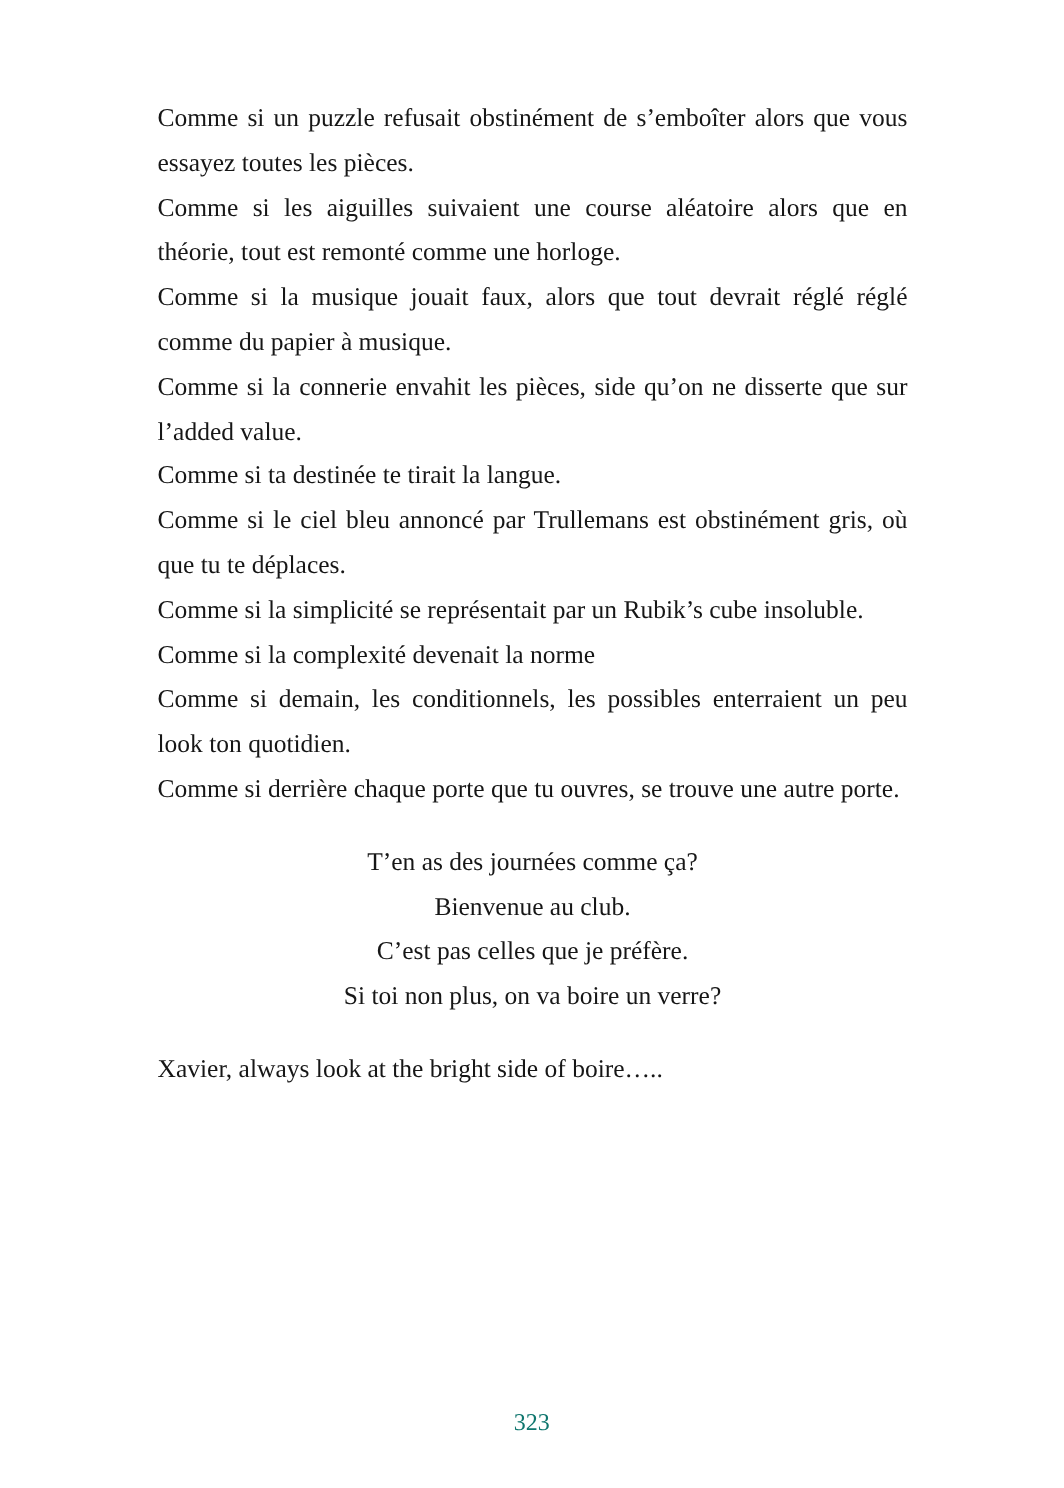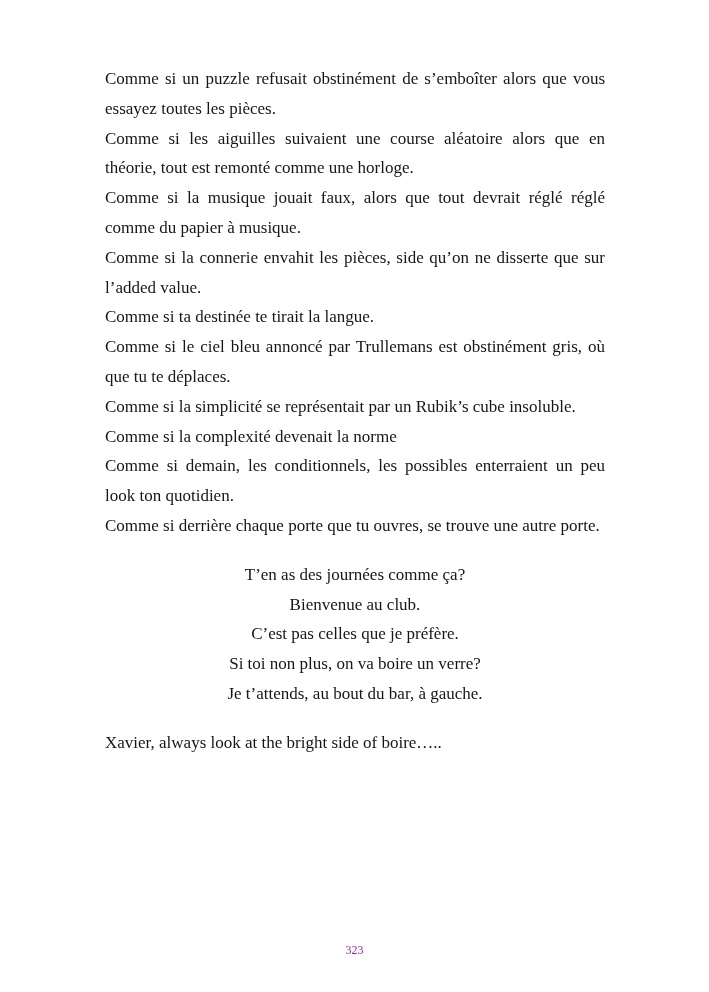--- a/index.html
+++ b/index.html
@@ -33,22 +33,22 @@
   }
   .section + .section {
     margin-top: 19px;
   }
   .page-number {
     position: absolute;
     bottom: 34px;
     left: 0;
     width: 100%;
     text-align: center;
-    font-size: 12px;
-    color: #a21caf;
+    font-size: 16px;
+    color: #0f766e;
   }
 </style>
 </head>
 <body>
 
 <div class="page">
   <div class="text-block" id="text-block">
       <div class="section">
         <p>Comme si un puzzle refusait obstinément de s’emboîter alors que vous essayez toutes les pièces.</p>
         <p>Comme si les aiguilles suivaient une course aléatoire alors que en théorie, tout est remonté comme une horloge.</p>
@@ -59,20 +59,19 @@
         <p>Comme si la simplicité se représentait par un Rubik’s cube insoluble.</p>
         <p>Comme si la complexité devenait la norme</p>
         <p>Comme si demain, les conditionnels, les possibles enterraient un peu look ton quotidien.</p>
         <p>Comme si derrière chaque porte que tu ouvres, se trouve une autre porte.</p>
       </div>
       <div class="section no-justify">
         <p>T’en as des journées comme ça?</p>
         <p>Bienvenue au club.</p>
         <p>C’est pas celles que je préfère.</p>
         <p>Si toi non plus, on va boire un verre?</p>
-        <p>Je t’attends, au bout du bar, à gauche.</p>
       </div>
       <div class="section">
         <p>Xavier, always look at the bright side of boire…..</p>
       </div>
     </div>
   <div class="page-number">323</div>
 </div>
 
 </body></html>

